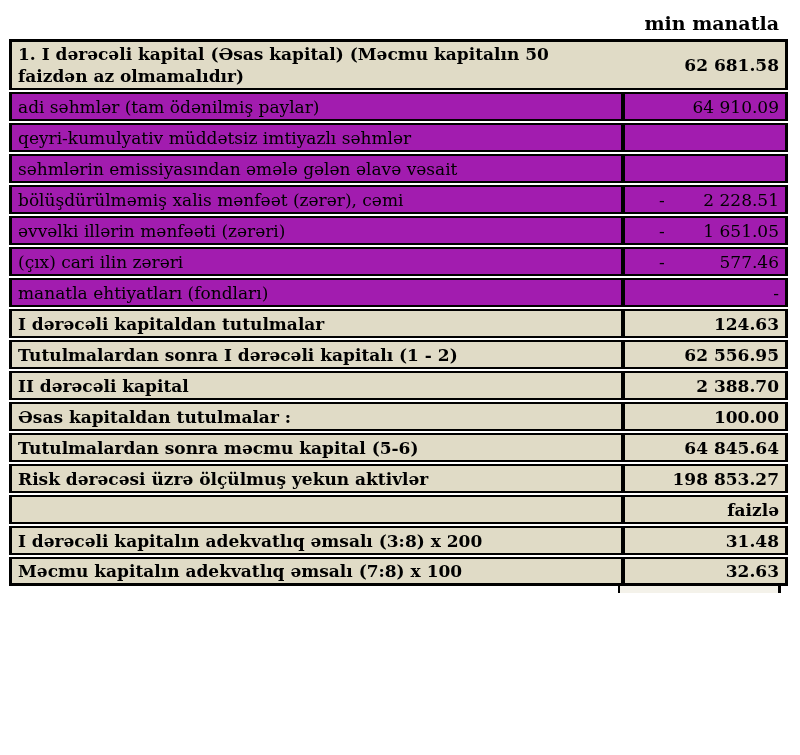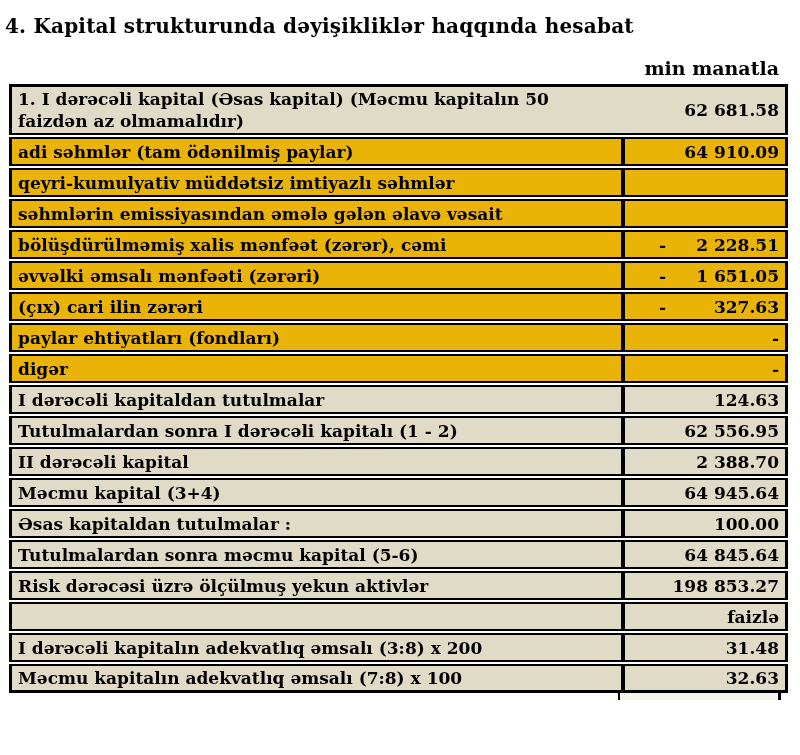--- a/index.html
+++ b/index.html
@@ -18,45 +18,44 @@
     position: relative;
   }
   .title {
     margin: 14px 0 0 5px;
     font-size: 20px;
     font-weight: 700;
     letter-spacing: 0.2px;
   }
   .unit-note {
     width: 777px;
-    margin: 19px 0 0 2px;
+    margin: 12px 0 0 2px;
     text-align: right;
     font-size: 19px;
     font-weight: 700;
   }
   table.report {
     margin: 3px 10px 0 2px;
     width: 779px;
     table-layout: fixed;
     border-collapse: separate;
     border-spacing: 0 2px;
     padding-left: 7px;
   }
   col.c-label { width: 614px; }
   col.c-value { width: 165px; }
   td {
     box-sizing: border-box;
     border: 2px solid #000000;
-    background: #eab308;
+    background: #a21caf;
     font-size: 17px;
     line-height: 22px;
     height: 29px;
     vertical-align: middle;
     overflow: hidden;
-    font-weight: bold;
   }
   td.label-cell {
     border-left-width: 3px;
     padding: 1px 6px 1px 6px;
     white-space: pre-line;
   }
   td.value-cell {
     border-right-width: 3px;
     padding: 1px 6px 1px 10px;
   }
@@ -92,21 +91,20 @@
     border-left: 2px solid #000000;
     border-right: 3px solid #000000;
     background: #f4f2ea;
   }
 </style>
 </head>
 <body>
 
 <div class="page">
 
-  <div class="title">4. Kapital strukturunda dəyişikliklər haqqında hesabat</div>
 
   <div class="unit-note">min manatla</div>
 
   <table class="report">
     <colgroup>
       <col class="c-label">
       <col class="c-value">
     </colgroup>
     <tbody id="table-body">
         <tr class="shaded merged">
@@ -149,55 +147,46 @@
         <tr>
     <td class="label-cell">bölüşdürülməmiş xalis mənfəət (zərər), cəmi</td>
     <td class="value-cell">
       <div class="value-inner">
         <span class="neg-dash">-</span>
         <span class="value-num">2 228.51</span>
       </div>
     </td>
   </tr>
         <tr>
-    <td class="label-cell">əvvəlki əmsalı mənfəəti (zərəri)</td>
+    <td class="label-cell">əvvəlki illərin mənfəəti (zərəri)</td>
     <td class="value-cell">
       <div class="value-inner">
         <span class="neg-dash">-</span>
         <span class="value-num">1 651.05</span>
       </div>
     </td>
   </tr>
         <tr>
     <td class="label-cell">(çıx) cari ilin zərəri</td>
     <td class="value-cell">
       <div class="value-inner">
         <span class="neg-dash">-</span>
-        <span class="value-num">327.63</span>
-      </div>
-    </td>
-  </tr>
-        <tr>
-    <td class="label-cell">paylar ehtiyatları (fondları)</td>
+        <span class="value-num">577.46</span>
+      </div>
+    </td>
+  </tr>
+        <tr>
+    <td class="label-cell">manatla ehtiyatları (fondları)</td>
     <td class="value-cell">
       <div class="value-inner">
         <span class="neg-dash"></span>
         <span class="value-num">-</span>
       </div>
     </td>
   </tr>
-        <tr>
-    <td class="label-cell">digər</td>
-    <td class="value-cell">
-      <div class="value-inner">
-        <span class="neg-dash"></span>
-        <span class="value-num">-</span>
-      </div>
-    </td>
-  </tr>
         <tr class="shaded">
     <td class="label-cell">I dərəcəli kapitaldan  tutulmalar</td>
     <td class="value-cell">
       <div class="value-inner">
         <span class="neg-dash"></span>
         <span class="value-num">124.63</span>
       </div>
     </td>
   </tr>
         <tr class="shaded">
@@ -208,29 +197,20 @@
         <span class="value-num">62 556.95</span>
       </div>
     </td>
   </tr>
         <tr class="shaded">
     <td class="label-cell">II dərəcəli  kapital</td>
     <td class="value-cell">
       <div class="value-inner">
         <span class="neg-dash"></span>
         <span class="value-num">2 388.70</span>
-      </div>
-    </td>
-  </tr>
-        <tr class="shaded">
-    <td class="label-cell">Məcmu kapital (3+4)</td>
-    <td class="value-cell">
-      <div class="value-inner">
-        <span class="neg-dash"></span>
-        <span class="value-num">64 945.64</span>
       </div>
     </td>
   </tr>
         <tr class="shaded">
     <td class="label-cell">Əsas kapitaldan tutulmalar :</td>
     <td class="value-cell">
       <div class="value-inner">
         <span class="neg-dash"></span>
         <span class="value-num">100.00</span>
       </div>

